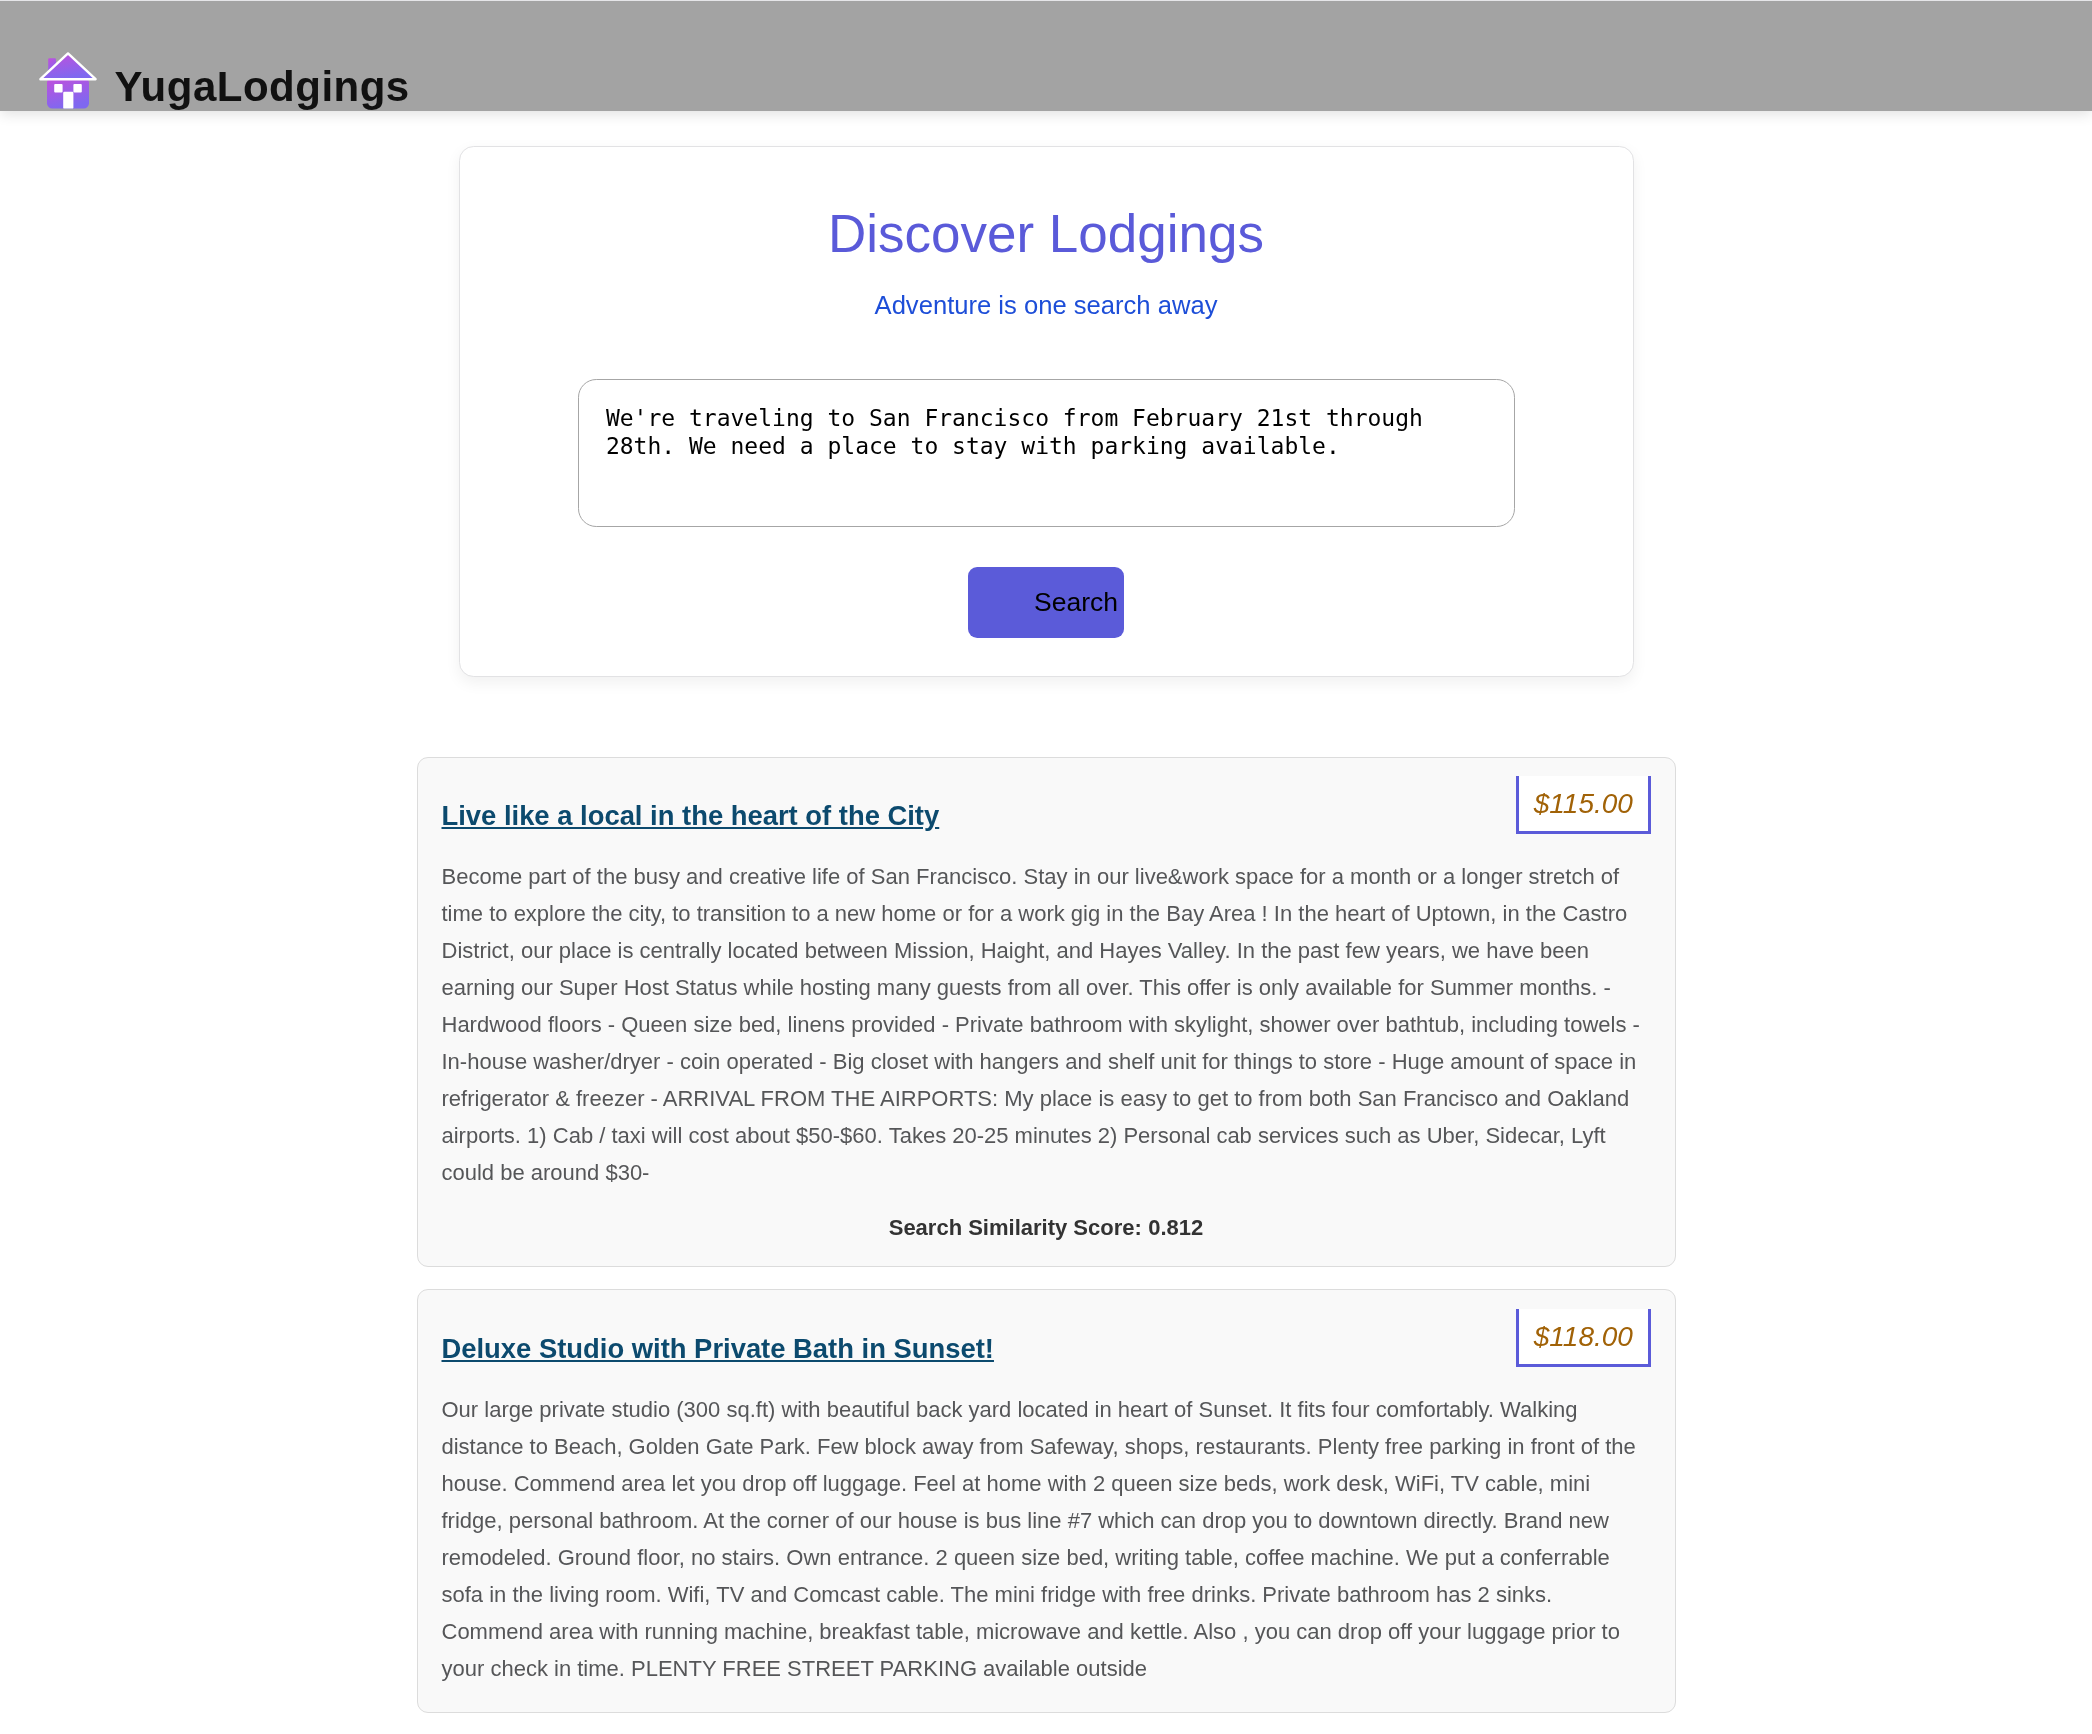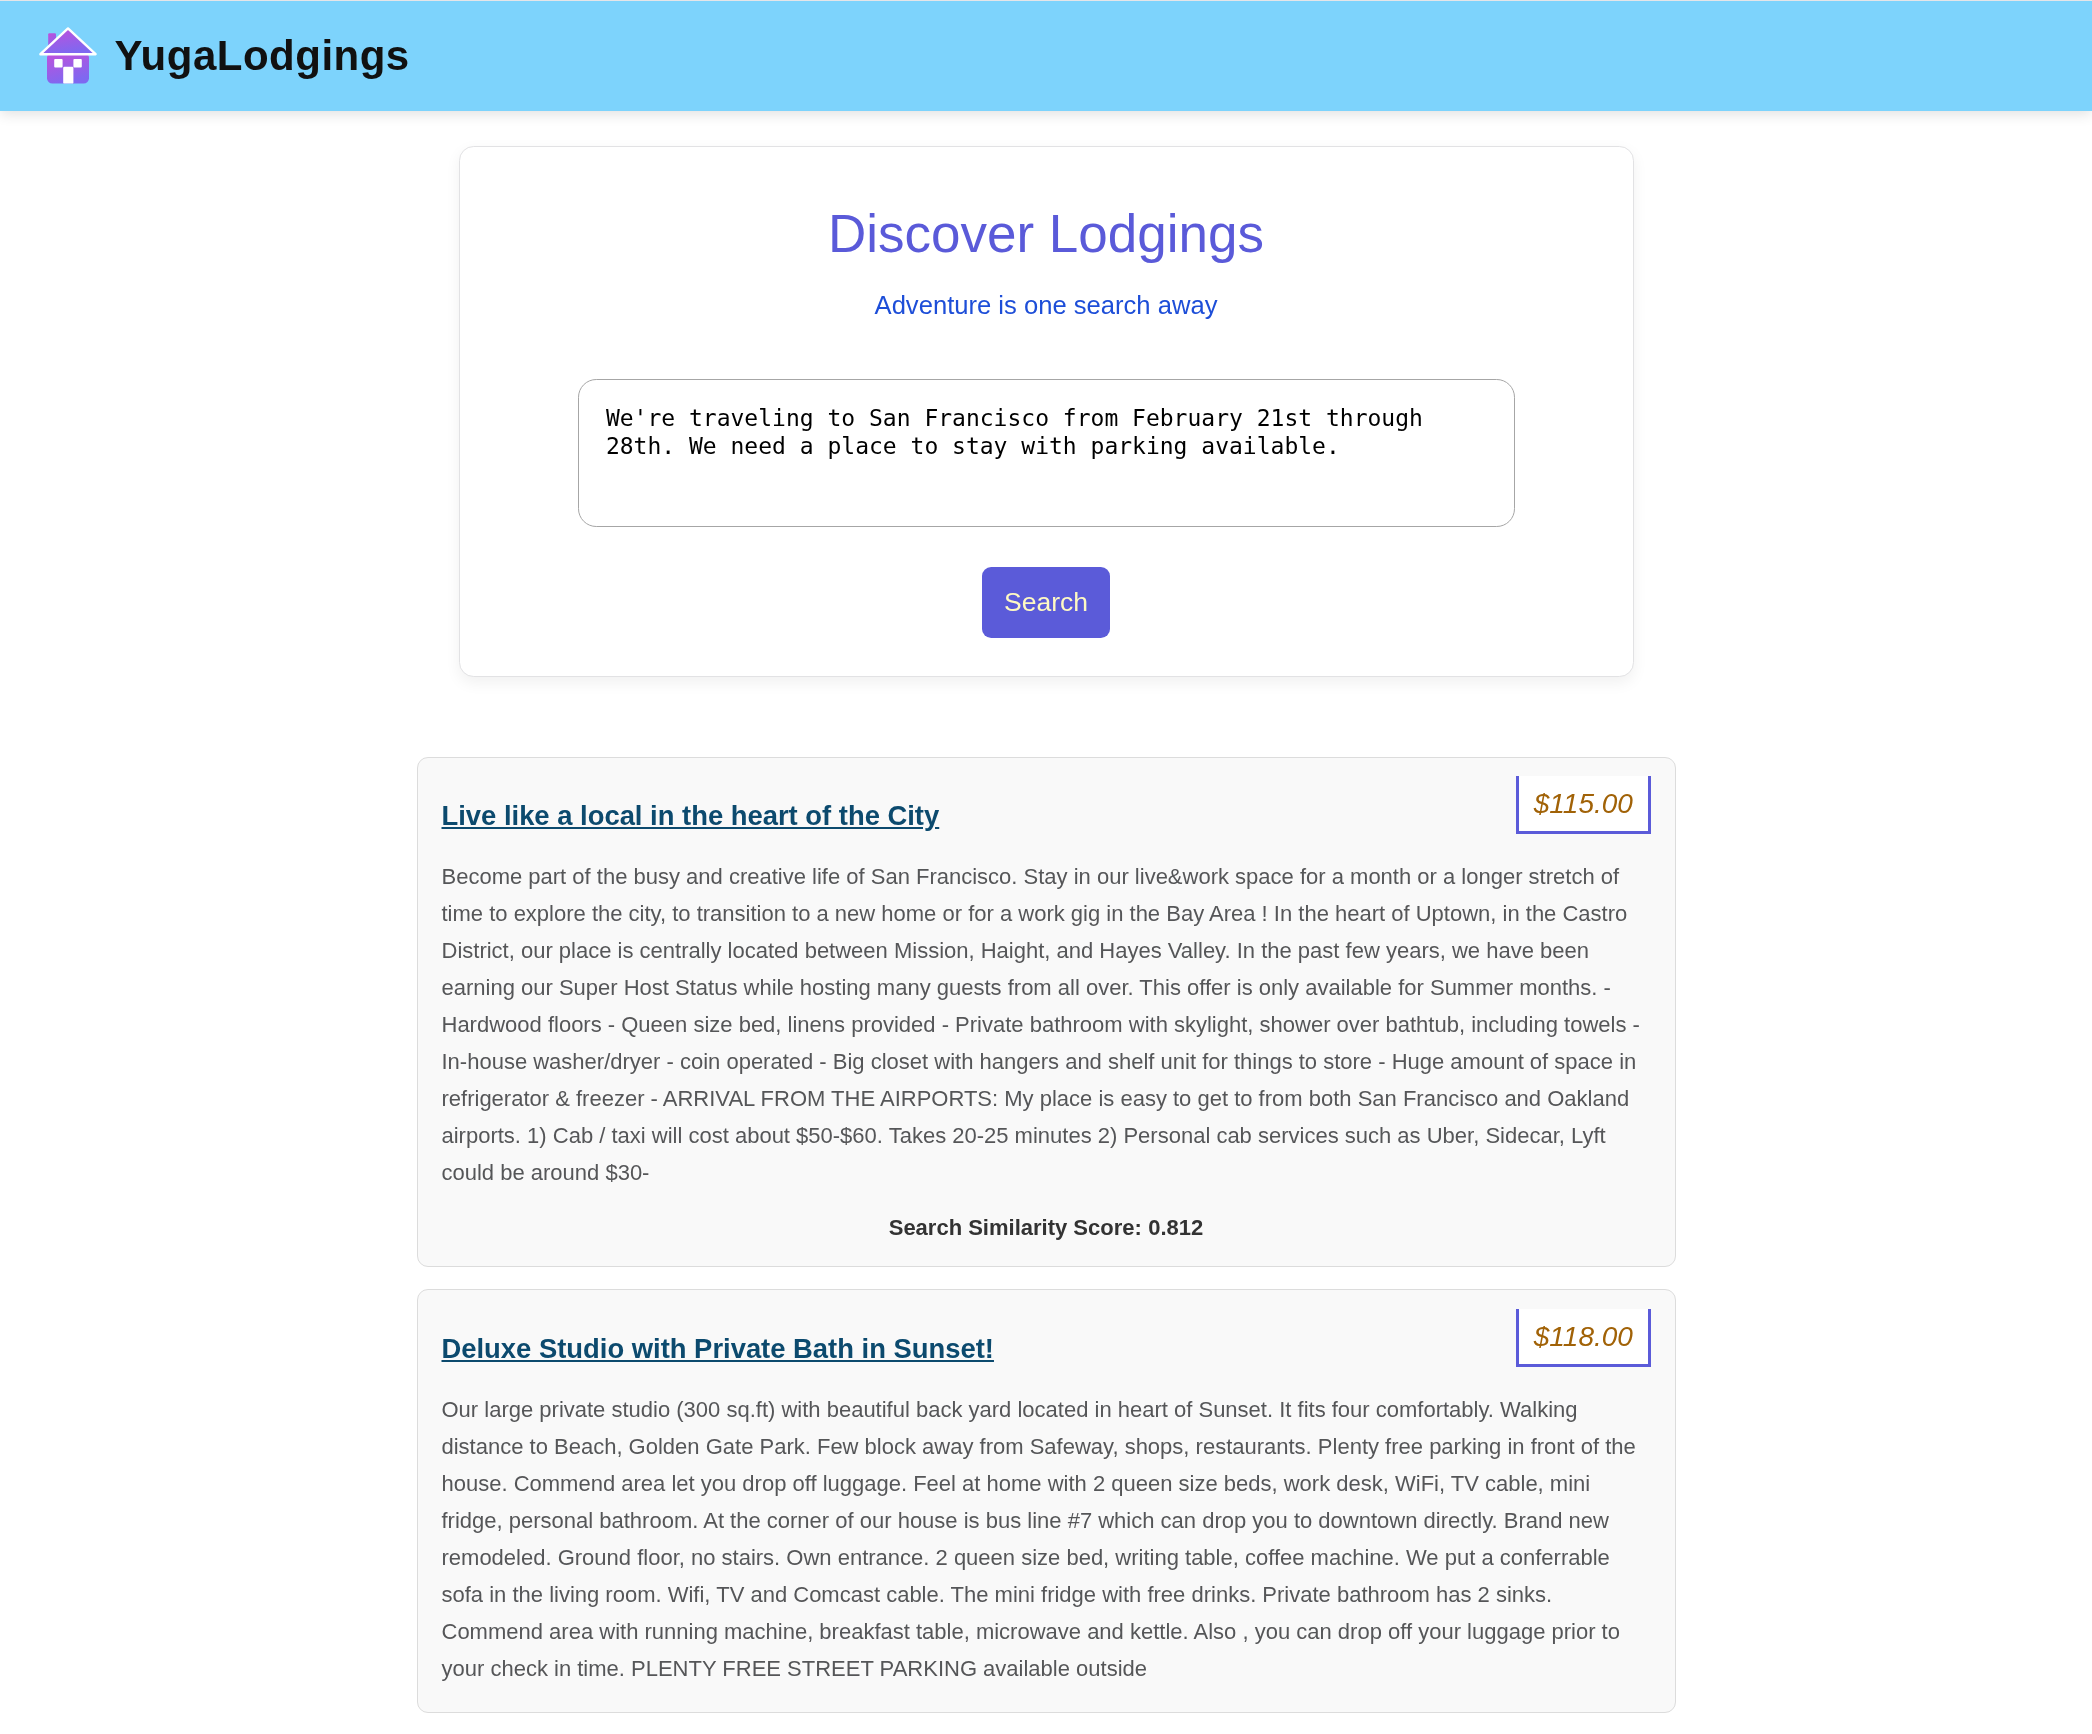--- a/index.html
+++ b/index.html
@@ -6,25 +6,25 @@
   html, body {
     margin: 0; padding: 0;
     width: 2092px; height: 1734px;
     overflow: hidden;
     background: #ffffff;
     font-family: "Liberation Sans", sans-serif;
   }
   
   .app-header {
     height: 111px;
-    background: #7dd3fc;
+    background: #a3a3a3;
     border-top: 1.8px solid #e5e5e8;
     box-shadow: 0 3.7px 12.8px rgba(0,0,0,0.12);
     display: flex;
-    align-items: center;
+    align-items: flex-end;
     padding-left: 38px;
     position: relative;
     z-index: 5;
   }
   .logo-icon { width: 60px; height: 60px; margin-right: 16.4px; flex: 0 0 auto; }
   .app-title {
     font-size: 42px;
     font-weight: bold;
     color: #111;
     letter-spacing: 0.5px;
@@ -66,29 +66,30 @@
     font-size: 23px;
     line-height: 27.4px;
     color: #000;
     background: #fff;
     resize: none;
     outline: none;
     text-align: left;
   }
   .search-button {
     margin-top: 40px;
-    width: 128px;
+    width: 156px;
     height: 71px;
     background: #5b5bd9;
-    color: #fef9c3;
+    color: #000000;
     font-family: "Liberation Sans", sans-serif;
     font-size: 26.5px;
     border: none;
     border-radius: 9.1px;
     cursor: pointer;
+    text-align: right;
   }
   
   .results-list {
     width: 1259px;
     margin: 80px auto 0;
   }
   .result-card {
     background: #f9f9f9;
     border: 0.9px solid #dcdcdc;
     border-radius: 11px;

